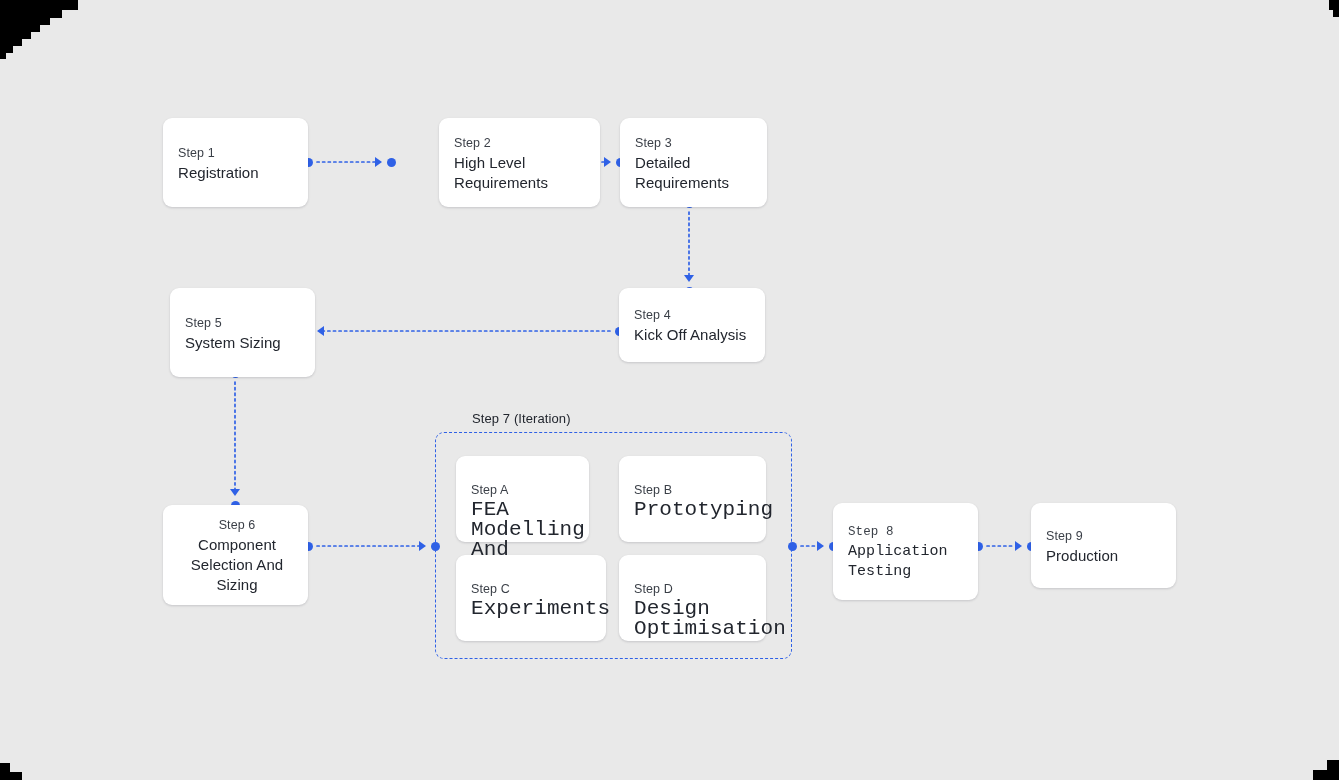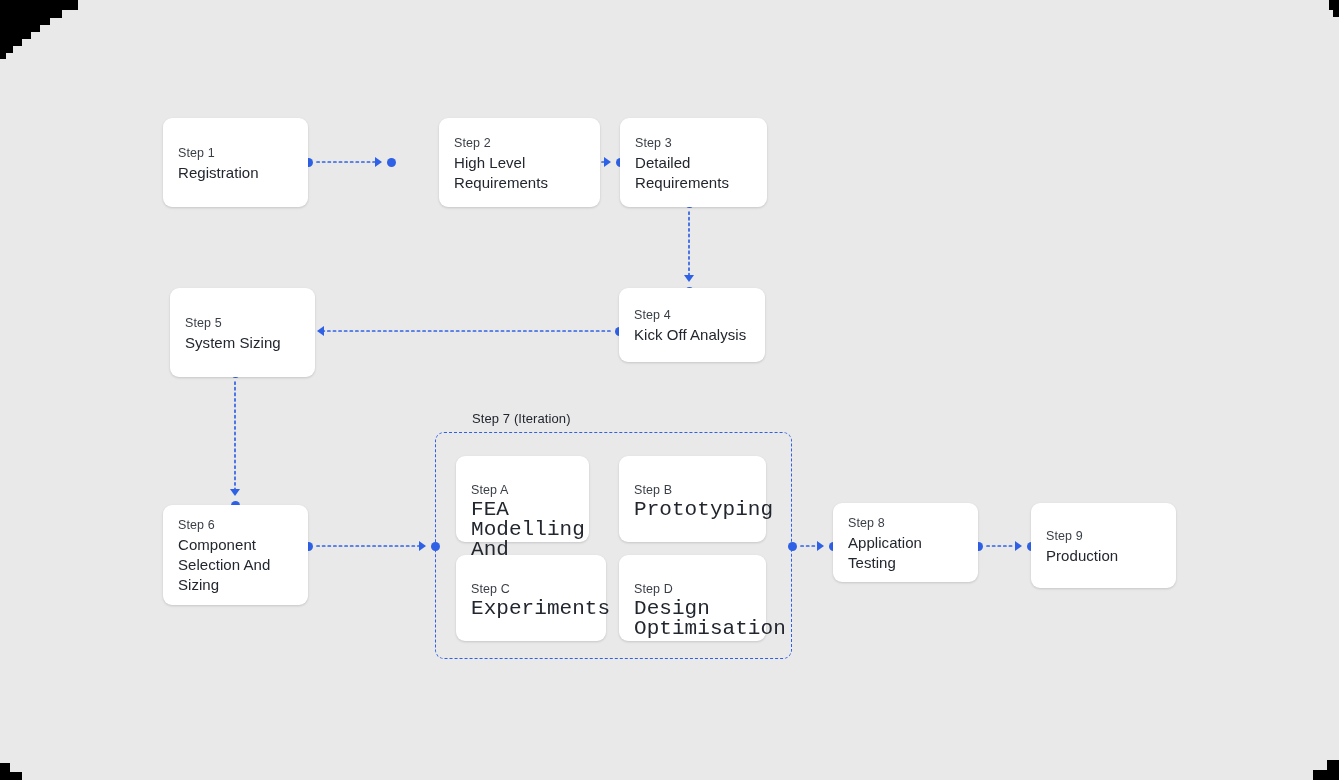--- a/index.html
+++ b/index.html
@@ -195,31 +195,31 @@
         </div>
       </div>
       <div class="node" style="left: 170px; top: 288px; width: 145px; height: 89px;">
         <div class="node-inner">
           <div class="node-step">Step 5</div>
           <div class="node-title">
             <div>System Sizing</div>
           </div>
         </div>
       </div>
-      <div class="node" style="left: 163px; top: 505px; width: 145px; height: 100px;">
+      <div class="node" style="left: 163px; top: 505px; width: 145px; height: 100px; text-align: center;">
         <div class="node-inner">
           <div class="node-step">Step 6</div>
           <div class="node-title">
             <div>Component</div>
             <div>Selection And</div>
             <div>Sizing</div>
           </div>
         </div>
       </div>
-      <div class="node" style="left: 833px; top: 503px; width: 145px; height: 79px;">
+      <div class="node" style="left: 833px; top: 503px; width: 145px; height: 97px; font-family: Liberation Mono, monospace;">
         <div class="node-inner">
           <div class="node-step">Step 8</div>
           <div class="node-title">
             <div>Application</div>
             <div>Testing</div>
           </div>
         </div>
       </div>
       <div class="node" style="left: 1031px; top: 503px; width: 145px; height: 85px;">
         <div class="node-inner">

